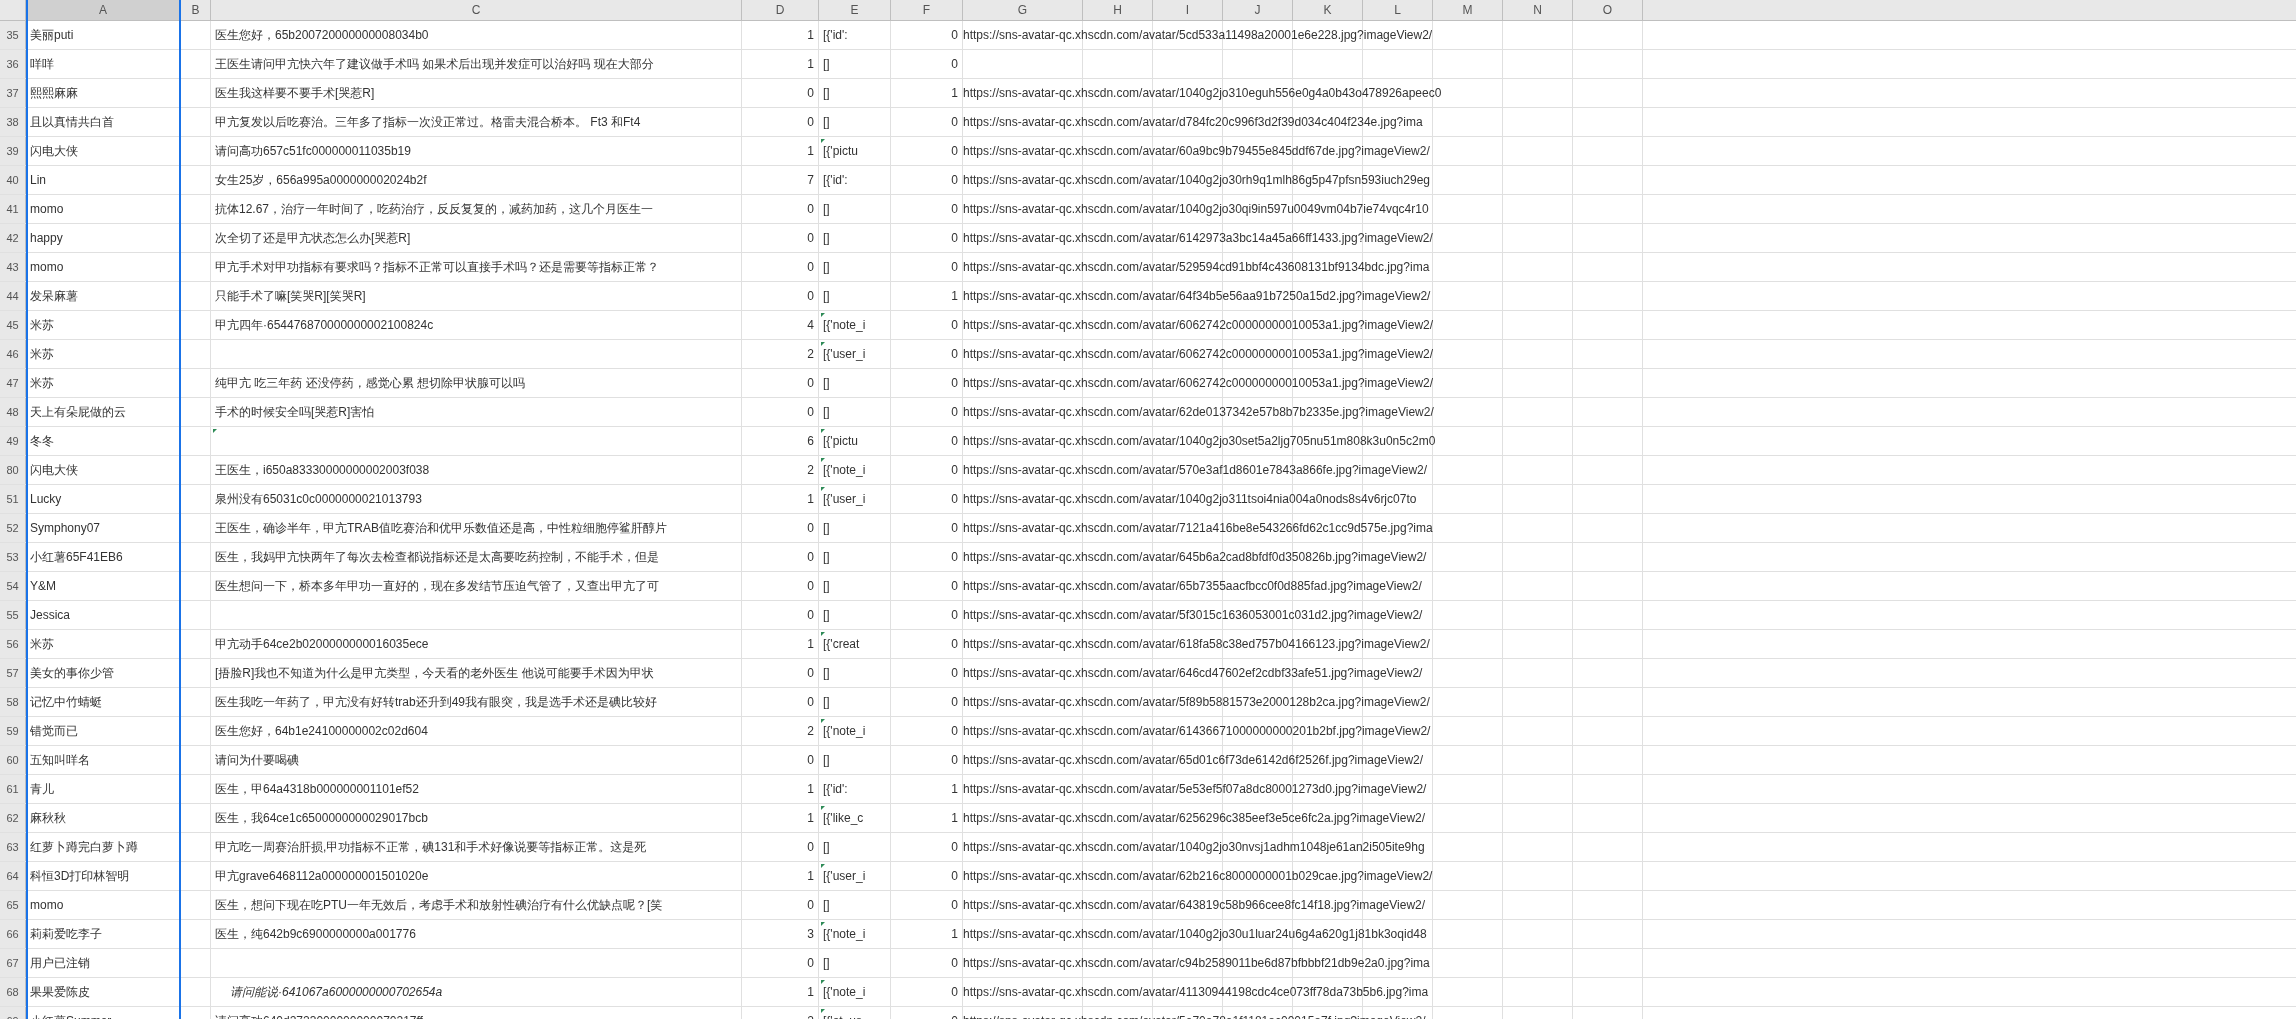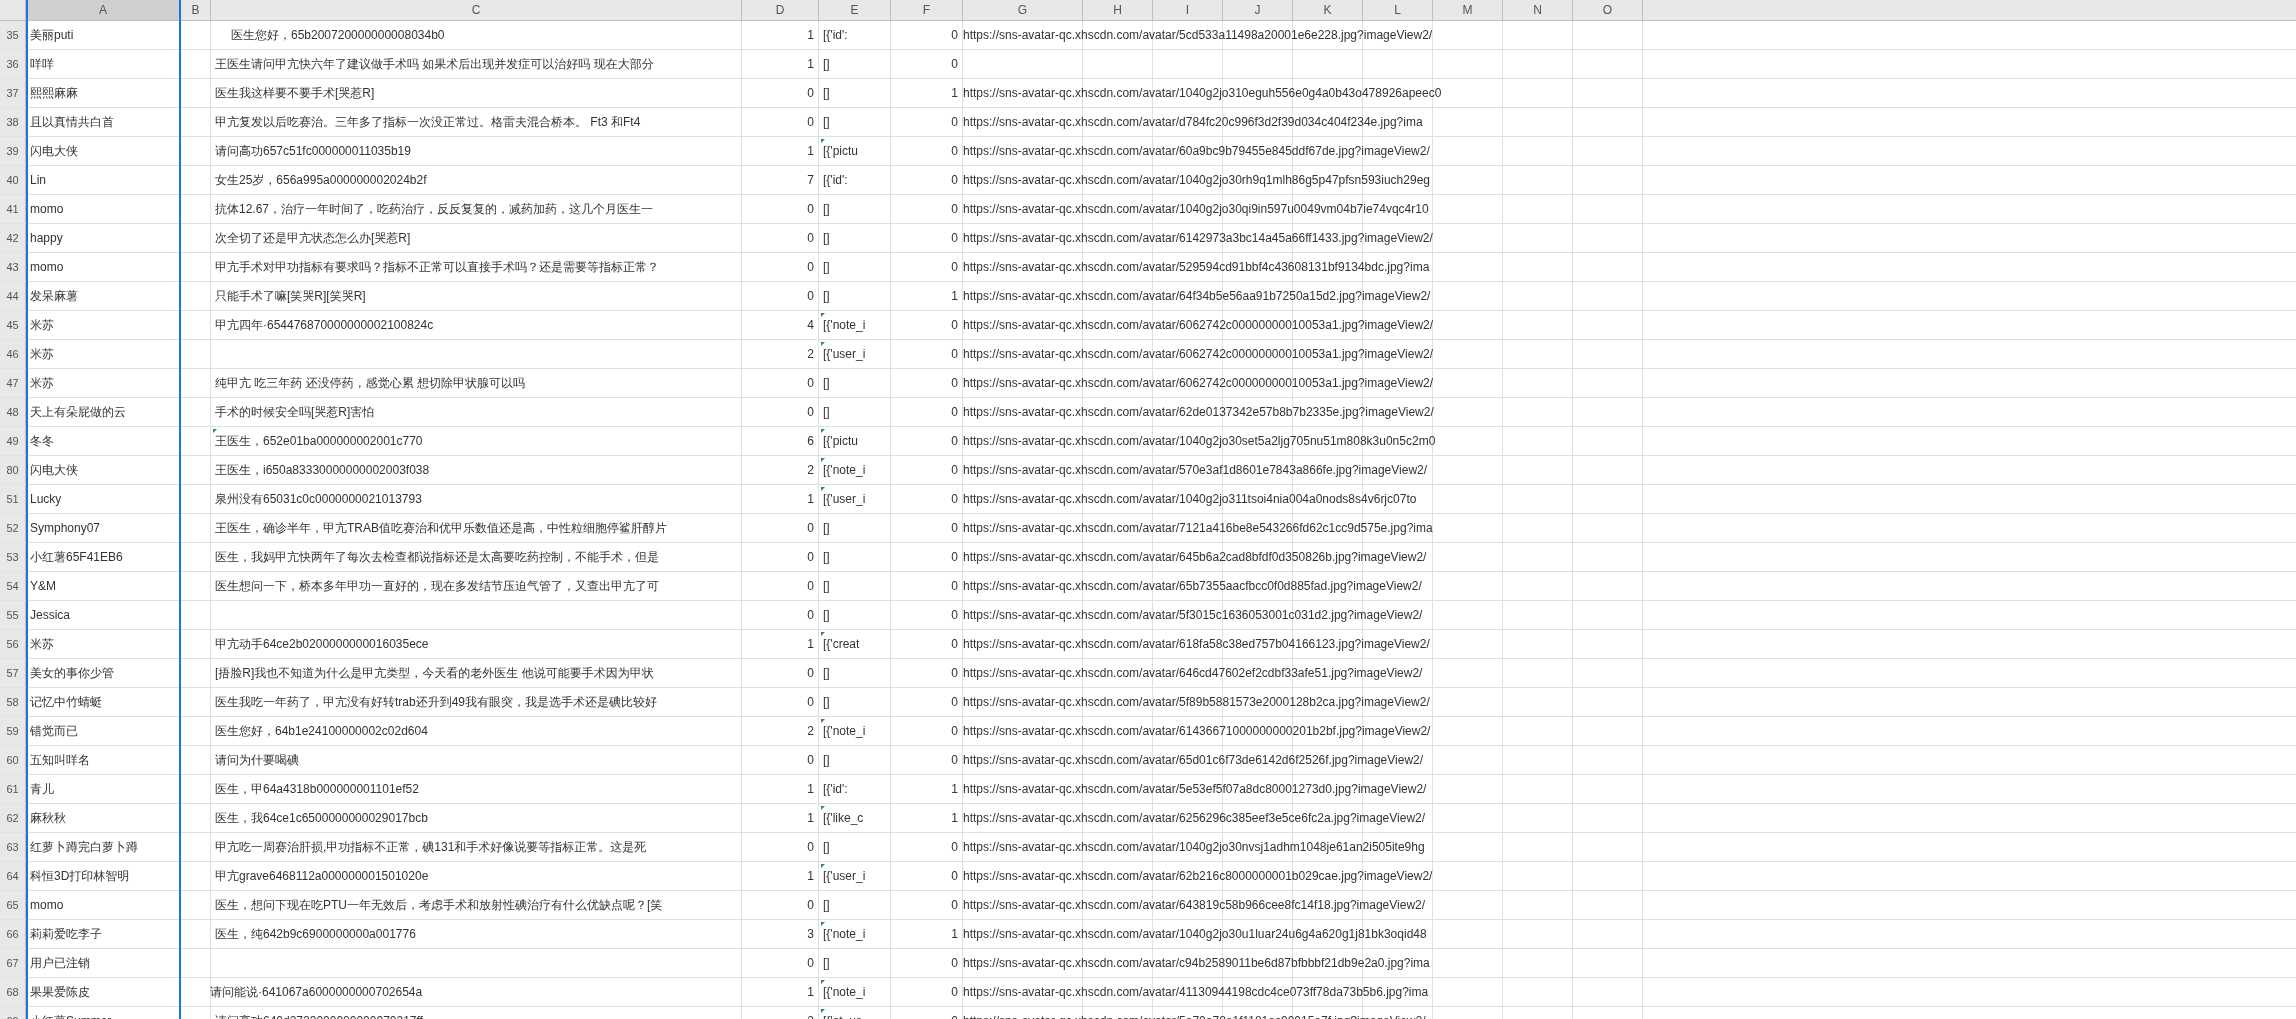--- a/index.html
+++ b/index.html
@@ -45,21 +45,21 @@
       <div class="hdr-cell" style="width: 70px; min-width: 70px;">L</div>
       <div class="hdr-cell" style="width: 70px; min-width: 70px;">M</div>
       <div class="hdr-cell" style="width: 70px; min-width: 70px;">N</div>
       <div class="hdr-cell" style="width: 70px; min-width: 70px;">O</div>
     </div>
     <div class="row">
       <div class="rownum">35</div>
       <div class="cell cA">美丽puti</div>
       <div class="cell cB"></div>
       <div class="cell cC"></div>
-      <div class="overflowC" style="left: 211px; width: 531px; margin-left: 16px;">医生您好，65b200720000000008034b0</div>
+      <div class="overflowC" style="left: 211px; width: 531px;">医生您好，65b200720000000008034b0</div>
       <div class="cell cD">1</div>
       <div class="cell cE" style="position: relative;">[{'id': </div>
       <div class="cell cF">0</div>
       <div class="cell cG"></div>
       <div class="cell" style="width: 70px; min-width: 70px;"></div>
       <div class="cell" style="width: 70px; min-width: 70px;"></div>
       <div class="cell" style="width: 70px; min-width: 70px;"></div>
       <div class="cell" style="width: 70px; min-width: 70px;"></div>
       <div class="cell" style="width: 70px; min-width: 70px;"></div>
       <div class="cell" style="width: 70px; min-width: 70px;"></div>
@@ -325,21 +325,20 @@
       <div class="cell" style="width: 70px; min-width: 70px;"></div>
       <div class="overflowURL">https://sns-avatar-qc.xhscdn.com/avatar/62de0137342e57b8b7b2335e.jpg?imageView2/</div>
     </div>
     <div class="row">
       <div class="rownum">49</div>
       <div class="cell cA">冬冬</div>
       <div class="cell cB"></div>
       <div class="cell cC" style="position: relative;">
         <span class="tri"></span>
       </div>
-      <div class="overflowC" style="left: 211px; width: 531px;">王医生，652e01ba000000002001c770</div>
       <div class="cell cD">6</div>
       <div class="cell cE" style="position: relative;">[{'pictu<span class="tri"></span></div>
       <div class="cell cF">0</div>
       <div class="cell cG"></div>
       <div class="cell" style="width: 70px; min-width: 70px;"></div>
       <div class="cell" style="width: 70px; min-width: 70px;"></div>
       <div class="cell" style="width: 70px; min-width: 70px;"></div>
       <div class="cell" style="width: 70px; min-width: 70px;"></div>
       <div class="cell" style="width: 70px; min-width: 70px;"></div>
       <div class="cell" style="width: 70px; min-width: 70px;"></div>
@@ -703,21 +702,21 @@
       <div class="cell" style="width: 70px; min-width: 70px;"></div>
       <div class="cell" style="width: 70px; min-width: 70px;"></div>
       <div class="cell" style="width: 70px; min-width: 70px;"></div>
       <div class="overflowURL">https://sns-avatar-qc.xhscdn.com/avatar/c94b2589011be6d87bfbbbf21db9e2a0.jpg?ima</div>
     </div>
     <div class="row">
       <div class="rownum">68</div>
       <div class="cell cA">果果爱陈皮</div>
       <div class="cell cB"></div>
       <div class="cell cC"></div>
-      <div class="overflowC" style="left: 206px; width: 531px;">请问能说·641067a6000000000702654a</div>
+      <div class="overflowC" style="left: 226px; width: 531px; font-style: italic;">请问能说·641067a6000000000702654a</div>
       <div class="cell cD">1</div>
       <div class="cell cE" style="position: relative;">[{'note_i<span class="tri"></span></div>
       <div class="cell cF">0</div>
       <div class="cell cG"></div>
       <div class="cell" style="width: 70px; min-width: 70px;"></div>
       <div class="cell" style="width: 70px; min-width: 70px;"></div>
       <div class="cell" style="width: 70px; min-width: 70px;"></div>
       <div class="cell" style="width: 70px; min-width: 70px;"></div>
       <div class="cell" style="width: 70px; min-width: 70px;"></div>
       <div class="cell" style="width: 70px; min-width: 70px;"></div>

